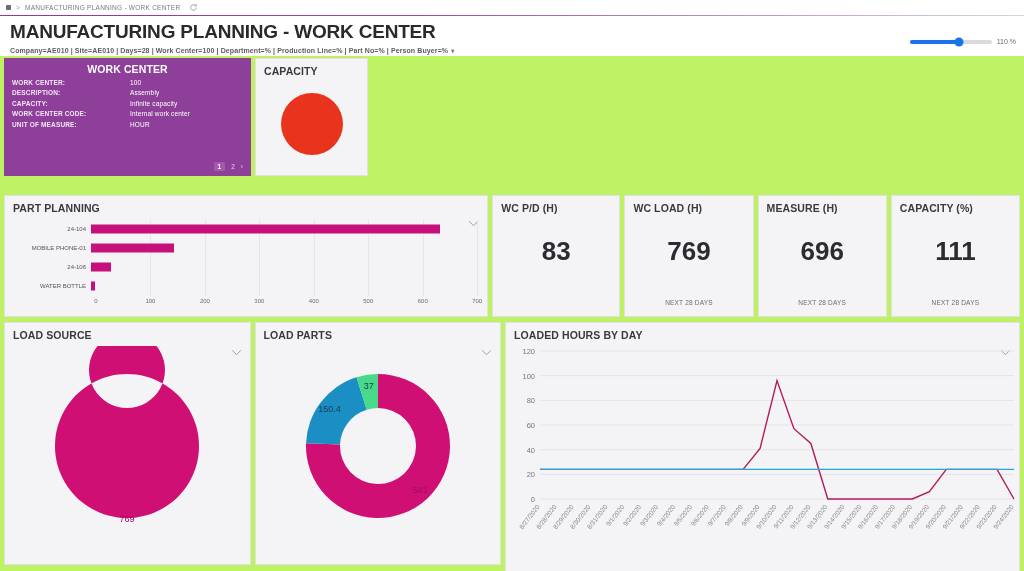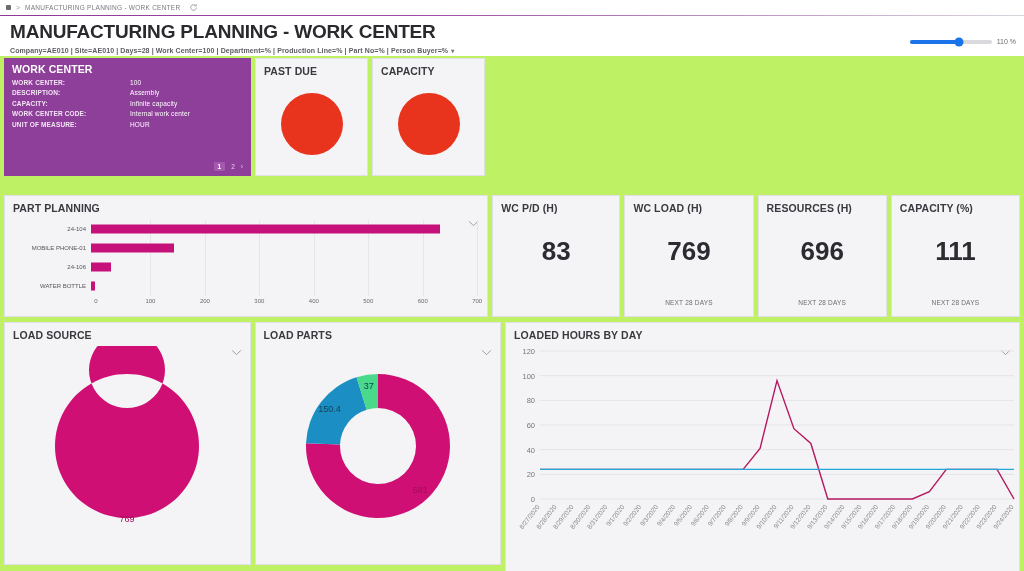--- a/index.html
+++ b/index.html
@@ -71,21 +71,21 @@
     background: #f4f3f6; border: 1px solid #e1e0e5;
     position: relative; overflow: hidden;
   }
   .purple {
     background: #8e3f99; border: none; color: #ffffff;
   }
   .card-title {
     font-size: 10.5px; font-weight: bold; color: #3a393f;
     letter-spacing: .1px; padding: 6px 8px 0 8px;
   }
-  .purple .card-title { color: #ffffff; font-size: 10.5px; padding: 5px 8px 0 8px; }
+  .purple .card-title { color: #ffffff; font-size: 10.5px; padding: 5px 8px 0 8px; text-align: center; }
 
   .chev {
     position: absolute; right: 8px; color: #9a99a1;
     font-size: 9px; line-height: 1;
   }
 
   
   .wc-card { width: 247px; height: 118px; }
   .wc-rows { padding: 4px 8px 0 8px; }
   .wc-line { display: flex; font-size: 6.5px; margin-bottom: 3.5px; letter-spacing: .15px; }
@@ -235,24 +235,20 @@
       </div>
       <div class="pager">
         <span class="pg active">1</span>
         <span class="pg">2</span>
         <span class="pg">›</span>
       </div>
     </div>
 
 
 
-    <div class="card stat-card">
-      <div class="card-title">PAST DUE</div>
-      <div class="stat-circle"></div>
-    </div>
 
     <div class="card stat-card">
       <div class="card-title">CAPACITY</div>
       <div class="stat-circle"></div>
     </div>
   </div>
 
   <div class="row row2">
 
     <div class="card pp-card">
@@ -315,21 +311,21 @@
       <div class="card-title">WC P/D (H)</div>
       <div class="kpi-val">83</div>
       <div class="kpi-sub"></div>
     </div>
     <div class="card kpi-card">
       <div class="card-title">WC LOAD (H)</div>
       <div class="kpi-val">769</div>
       <div class="kpi-sub">NEXT 28 DAYS</div>
     </div>
     <div class="card kpi-card">
-      <div class="card-title">RESOURCES (H)</div>
+      <div class="card-title">MEASURE (H)</div>
       <div class="kpi-val">696</div>
       <div class="kpi-sub">NEXT 28 DAYS</div>
     </div>
     <div class="card kpi-card">
       <div class="card-title">CAPACITY (%)</div>
       <div class="kpi-val">111</div>
       <div class="kpi-sub">NEXT 28 DAYS</div>
     </div>
   </div>
 

